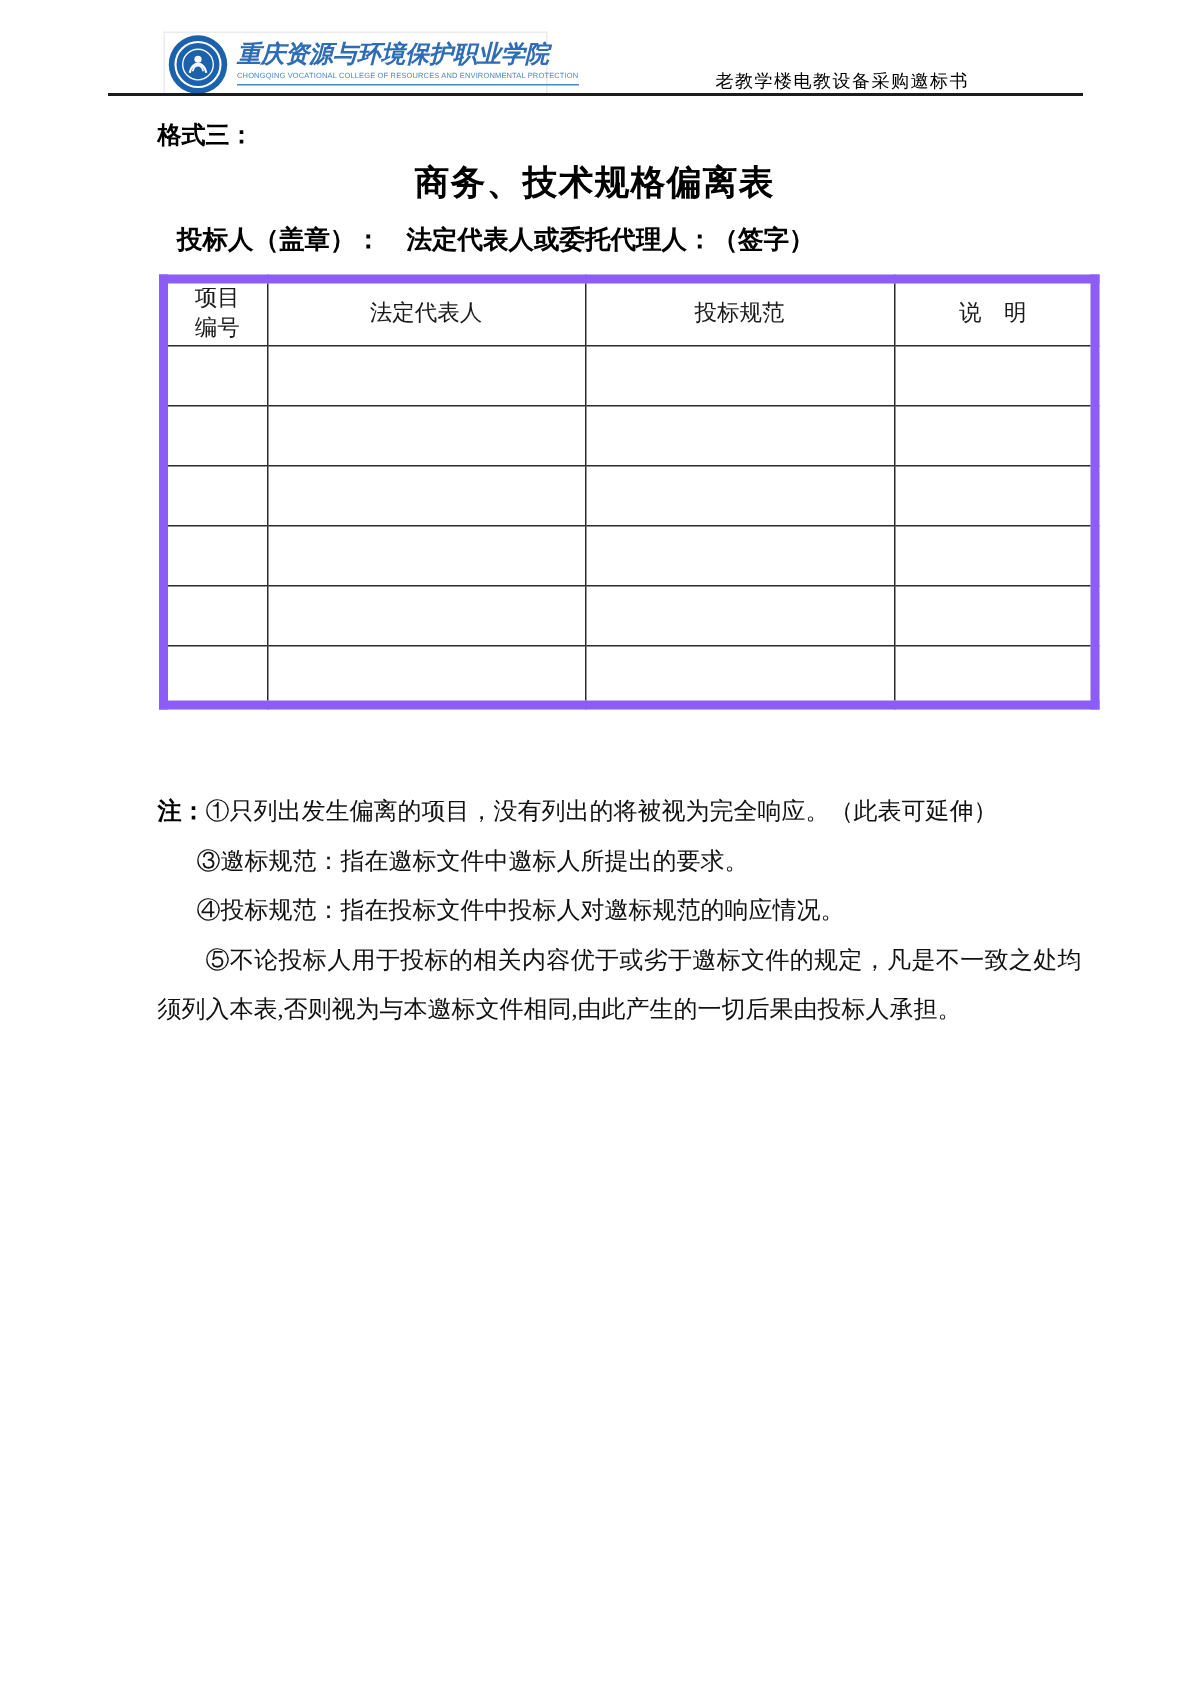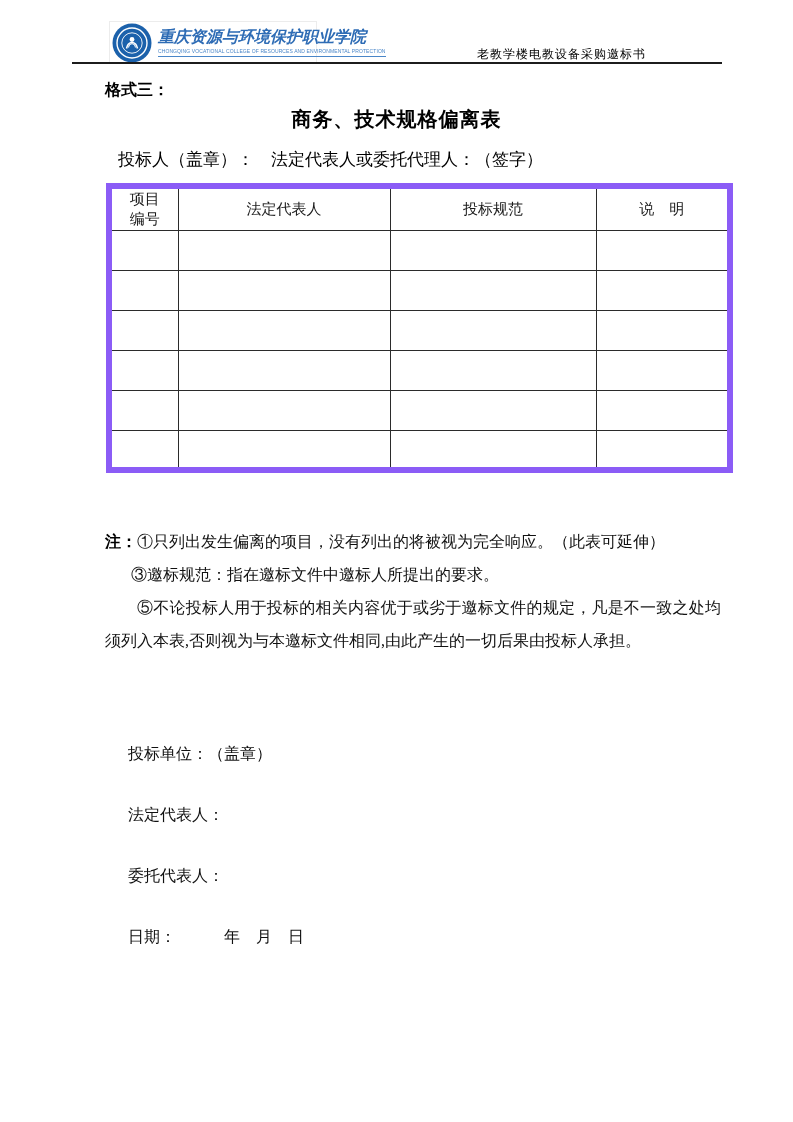--- a/index.html
+++ b/index.html
@@ -9,21 +9,21 @@
     width:793px; height:1122px;
     background:#ffffff;
     font-family:"Liberation Serif", serif;
     color:#1a1a1a;
     overflow:hidden;
   }
 
   
   .logo-block {
     position:absolute; left:109px; top:21px;
-    width:208px; height:42px;
+    width:256px; height:42px;
     display:flex; align-items:center; gap:6px;
     border:1px solid #ececec; border-bottom:none;
     background:#fff;
     padding:1px 2px;
   }
   .emblem { width:40px; height:40px; flex:0 0 auto; }
   .logo-names { display:flex; flex-direction:column; justify-content:center; }
   .college-name-zh {
     font-family:"Liberation Serif", serif;
     font-style:italic; font-weight:bold;
@@ -51,26 +51,26 @@
   
   .format-label {
     position:absolute; left:105px; top:80px;
     font-family:"Liberation Sans", sans-serif;
     font-weight:bold; font-size:16px; color:#000;
   }
   .page-title {
     position:absolute; left:0; top:106px; width:793px;
     text-align:center;
     font-family:"Liberation Sans", sans-serif;
-    font-weight:bold; font-size:20px; letter-spacing:1px; color:#000;
+    font-weight:bold; font-size:23px; letter-spacing:1px; color:#000;
   }
   .subtitle {
     position:absolute; left:118px; top:148px;
     font-family:"Liberation Sans", sans-serif;
-    font-weight:normal; font-size:17px; color:#000;
+    font-weight:bold; font-size:17px; color:#000;
     white-space:nowrap;
   }
 
   
   .spec-table {
     position:absolute; left:106px; top:183px;
     width:621px;
     border-collapse:collapse; table-layout:fixed;
     border:6px solid #8b5cf6;
   }
@@ -194,23 +194,18 @@
           <td></td>
       </tr>
     </tbody>
   </table>
 
   <div class="notes">
     <div class="note-line">
       <span class="note-label">注：</span><span>①只列出发生偏离的项目，没有列出的将被视为完全响应。（此表可延伸）</span>
     </div>
     <div class="note-line note-indent">③邀标规范：指在邀标文件中邀标人所提出的要求。</div>
+    <div class="note-line note-indent">④投标规范：指在投标文件中投标人对邀标规范的响应情况。</div>
     <div class="note-line note-hang">⑤不论投标人用于投标的相关内容优于或劣于邀标文件的规定，凡是不一致之处均须列入本表,否则视为与本邀标文件相同,由此产生的一切后果由投标人承担。</div>
   </div>
 
-  <div class="signature">
-    <div class="sig-line">投标单位：（盖章）</div>
-    <div class="sig-line">法定代表人：</div>
-    <div class="sig-line">委托代表人：</div>
-    <div class="sig-line">日期：　　　年　月　日</div>
-  </div>
 
 </div>
 
 </body></html>

